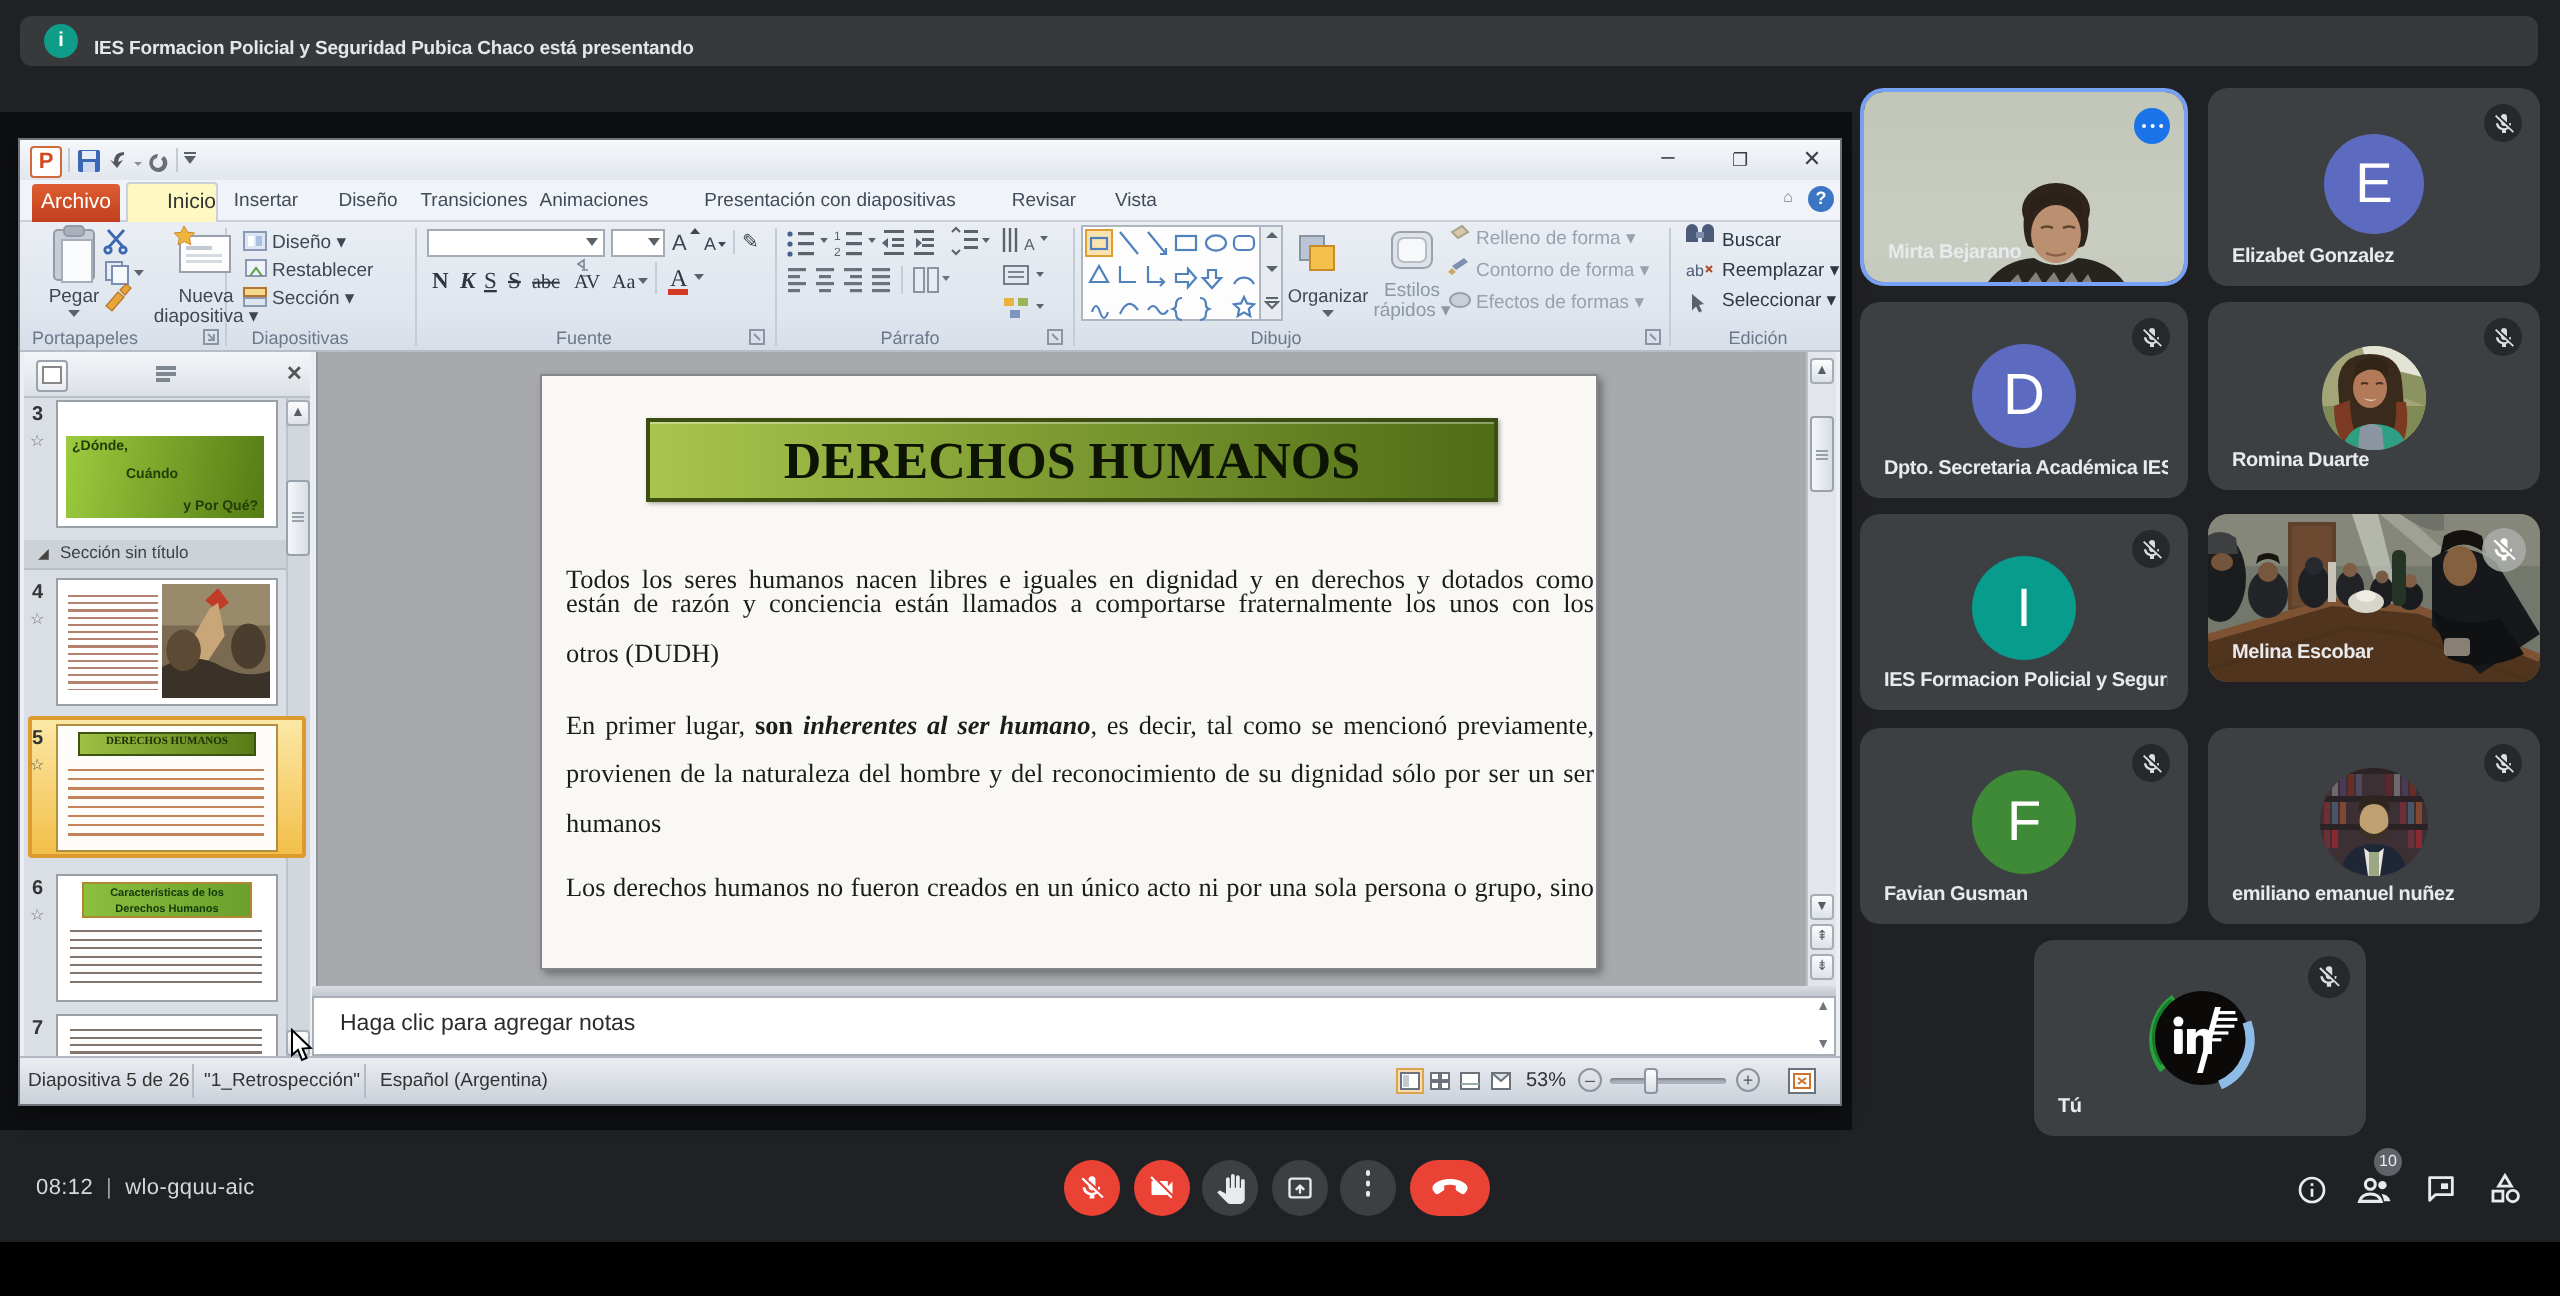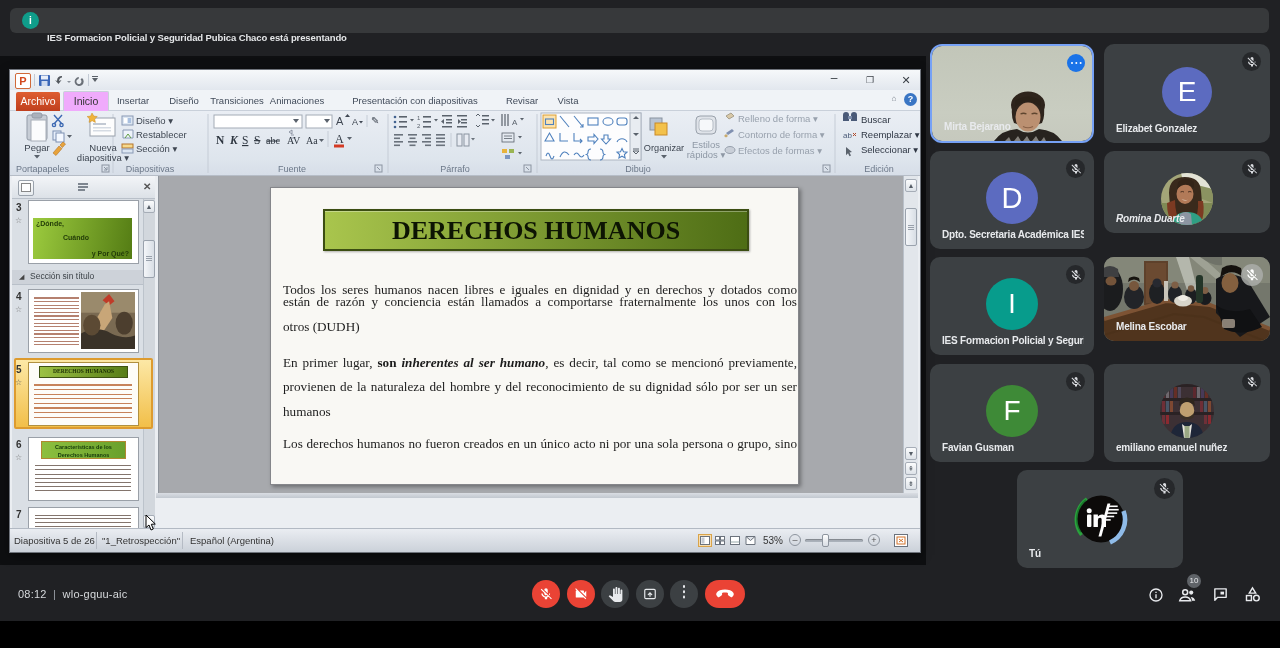--- a/index.html
+++ b/index.html
@@ -2,21 +2,21 @@
 <html><head>
 <meta charset="utf-8">
 <style>
   html,body{margin:0;padding:0;}
   body{width:1280px;height:648px;background:#202124;overflow:hidden;position:relative;
        font-family:"Liberation Sans",sans-serif;}
   .abs{position:absolute;}
   #banner{left:10px;top:8px;width:1259px;height:25px;background:#37393b;border-radius:6px;}
   #banner .ico{position:absolute;left:12px;top:4px;width:17px;height:17px;border-radius:50%;
       background:#0f9d8a;color:#fff;font-size:10px;font-weight:bold;text-align:center;line-height:17px;}
-  #banner .txt{position:absolute;left:37px;top:24px;font-size:9.5px;font-weight:bold;color:#e4e6e8;letter-spacing:-0.1px;}
+  #banner .txt{position:absolute;left:37px;top:11px;font-size:9.5px;font-weight:bold;color:#e4e6e8;letter-spacing:-0.1px;}
   #stage{left:0;top:56px;width:926px;height:509px;background:#0e0f11;}
   #blackbottom{left:0;top:621px;width:1280px;height:27px;background:#000;}
   #ppt{left:10px;top:70px;width:910px;height:482px;background:#ebeef2;outline:1px solid #6e737b;box-shadow:0 3px 10px rgba(0,0,0,.55);}
   .tile{position:absolute;background:#3c4043;border-radius:10px;overflow:hidden;}
   .tlabel{position:absolute;left:12px;bottom:9px;font-size:10px;font-weight:bold;color:#e8eaed;letter-spacing:-0.2px;white-space:nowrap;max-width:142px;overflow:hidden;margin-top:41px;}
   .avatar{position:absolute;border-radius:50%;color:#fff;text-align:center;font-weight:normal;}
   .micoff{position:absolute;width:19px;height:19px;border-radius:50%;background:#26282b;}
   .micoff svg{position:absolute;left:3.5px;top:3.5px;}
   .ctl{position:absolute;top:580px;width:28px;height:28px;border-radius:50%;background:#3c4043;}
   .ctl.red{background:#ea4335;}
@@ -49,21 +49,21 @@
     <rect x="54" y="1" width="1" height="12" fill="#c3cad4"></rect>
     <path d="M58 5 h6 l-3 4z" fill="#5a6068"></path>
     <rect x="58" y="3" width="6" height="1" fill="#5a6068"></rect>
   </svg>
   <div class="abs" style="left:812px;top:4px;width:24px;height:13px;color:#3a3f46;font-size:12px;text-align:center;line-height:9px;">–</div>
   <div class="abs" style="left:848px;top:4px;width:24px;height:13px;color:#3a3f46;font-size:9px;text-align:center;line-height:12px;">❐</div>
   <div class="abs" style="left:884px;top:4px;width:24px;height:13px;color:#3a3f46;font-size:11px;text-align:center;line-height:12px;">✕</div>
 
   <div class="abs" style="left:0;top:20px;width:910px;height:21px;background:#f0f3f7;border-bottom:1px solid #c9d0da;box-sizing:border-box;"></div>
   <div class="abs" style="left:6px;top:22px;width:44px;height:19px;background:linear-gradient(#de5e31,#c03f1e);border-radius:2px 2px 0 0;color:#fff;font-size:10.5px;text-align:center;line-height:19px;">Archivo</div>
-  <div class="abs" style="left:53px;top:21px;width:46px;height:20px;background:#f0abfc;border:1px solid #c9d0da;border-bottom:none;border-radius:2px 2px 0 0;color:#333;font-size:10.5px;text-align:center;line-height:19px;box-sizing:border-box;">Inicio</div>
+  <div class="abs" style="left:53px;top:21px;width:46px;height:20px;background:#fef9c3;border:1px solid #c9d0da;border-bottom:none;border-radius:2px 2px 0 0;color:#333;font-size:10.5px;text-align:right;line-height:19px;box-sizing:border-box;">Inicio</div>
   <div class="abs tabt" style="left:100px;width:46px;">Insertar</div>
   <div class="abs tabt" style="left:152px;width:44px;">Diseño</div>
   <div class="abs tabt" style="left:197px;width:60px;">Transiciones</div>
   <div class="abs tabt" style="left:257px;width:60px;">Animaciones</div>
   <div class="abs tabt" style="left:330px;width:150px;">Presentación con diapositivas</div>
   <div class="abs tabt" style="left:486px;width:52px;">Revisar</div>
   <div class="abs tabt" style="left:540px;width:36px;">Vista</div>
   <div class="abs" style="left:878px;top:24px;width:12px;height:12px;color:#7a828c;font-size:8px;text-align:center;">⌂</div>
   <div class="abs" style="left:894px;top:23px;width:13px;height:13px;border-radius:50%;background:#3b76c4;color:#fff;font-size:9px;font-weight:bold;text-align:center;line-height:13px;">?</div>
 
@@ -387,20 +387,25 @@
 
   <div class="abs" style="left:893px;top:106px;width:15px;height:317px;background:#e2e6eb;border-left:1px solid #b9c0c9;box-sizing:border-box;"></div>
   <div class="abs sbbtn" style="left:895px;top:109px;">▲</div>
   <div class="abs" style="left:895px;top:138px;width:12px;height:38px;background:linear-gradient(90deg,#f4f6f9,#d8dee5);border:1px solid #9aa2ad;border-radius:2px;box-sizing:border-box;"></div>
   <div class="abs" style="left:898px;top:155px;width:6px;height:1px;background:#98a0ab;box-shadow:0 2px #98a0ab,0 4px #98a0ab;"></div>
   <div class="abs sbbtn" style="left:895px;top:377px;">▼</div>
   <div class="abs sbbtn" style="left:895px;top:392px;">⇞</div>
   <div class="abs sbbtn" style="left:895px;top:407px;">⇟</div>
 
   <div class="abs" style="left:146px;top:423px;width:762px;height:5px;background:linear-gradient(#d9dde3,#c2c8d0);"></div>
+  <div class="abs" style="left:146px;top:428px;width:762px;height:30px;background:#fff;border:1px solid #a8aeb6;box-sizing:border-box;">
+    <div style="position:absolute;left:13px;top:7px;font-size:11.5px;color:#2b2b2b;">Haga clic para agregar notas</div>
+    <div style="position:absolute;right:2px;top:1px;color:#6f767f;font-size:7px;">▲</div>
+    <div style="position:absolute;right:2px;bottom:1px;color:#6f767f;font-size:7px;">▼</div>
+  </div>
 
   <div class="abs" style="left:0;top:458px;width:910px;height:24px;background:linear-gradient(#eaedf2,#cbd1d9);border-top:1px solid #b2b9c3;box-sizing:border-box;">
     <div class="abs" style="left:4px;top:6px;font-size:9.5px;color:#333;">Diapositiva 5 de 26</div>
     <div class="abs" style="left:86px;top:3px;width:1px;height:17px;background:#b5bbc4;"></div>
     <div class="abs" style="left:92px;top:6px;font-size:9.5px;color:#333;">"1_Retrospección"</div>
     <div class="abs" style="left:172px;top:3px;width:1px;height:17px;background:#b5bbc4;"></div>
     <div class="abs" style="left:180px;top:6px;font-size:9.5px;color:#333;text-align:right;">Español (Argentina)</div>
     <div class="abs" style="left:688px;top:5px;width:14px;height:13px;background:#f7ddb0;border:1px solid #d9a44a;box-sizing:border-box;"></div>
     <svg class="abs" style="left:690px;top:7px;" width="60" height="10" viewBox="0 0 60 10">
       <rect x="0.5" y="0.5" width="9" height="8" fill="#fff" stroke="#6b727c"></rect>
@@ -469,21 +474,21 @@
 <div class="tile" style="left:930px;top:151px;width:164px;height:98px;">
   <div class="avatar" style="left:56px;top:21px;width:52px;height:52px;background:#5c6bc0;font-size:29px;line-height:52px;">D</div>
   <div class="tlabel">Dpto. Secretaria Académica IES</div>
   <div class="micoff" style="right:9px;top:8px;">
       <svg width="12" height="12" viewBox="0 0 24 24" fill="#dadce0">
         <path d="M15 10.6V5a3 3 0 0 0-6 0v.2l6 5.4zM19 11h-1.7c0 .6-.1 1.2-.3 1.8l1.3 1.2c.4-.9.7-1.9.7-3zM4.3 3L3 4.3l6 6V11a3 3 0 0 0 4.2 2.8l1.7 1.7c-.9.4-1.9.7-2.9.7-2.8 0-5.3-2.1-5.7-4.9H4c0 3.4 2.7 6.2 6 6.7V21h4v-3.3c.9-.1 1.8-.5 2.6-1l4.1 4.1 1.3-1.3L4.3 3z"></path>
       </svg>
     </div>
 </div>
 
-<div class="tile" style="left:1104px;top:151px;width:166px;height:82px;font-style:italic;">
+<div class="tile" style="left:1104px;top:151px;width:166px;height:94px;">
   <svg class="abs" style="left:57px;top:22px;" width="52" height="52" viewBox="0 0 52 52">
     <defs>
         <clipPath id="rc">
           <circle cx="26" cy="26" r="26"></circle>
         </clipPath>
       </defs>
     <g clip-path="url(#rc)">
       <rect width="52" height="52" fill="#a3a578"></rect>
       <path d="M20 0 h32 v16 h-28z" fill="#e3e3d6"></path>
       <path d="M28 10 L52 16 v14 L30 22z" fill="#8b9361"></path>

